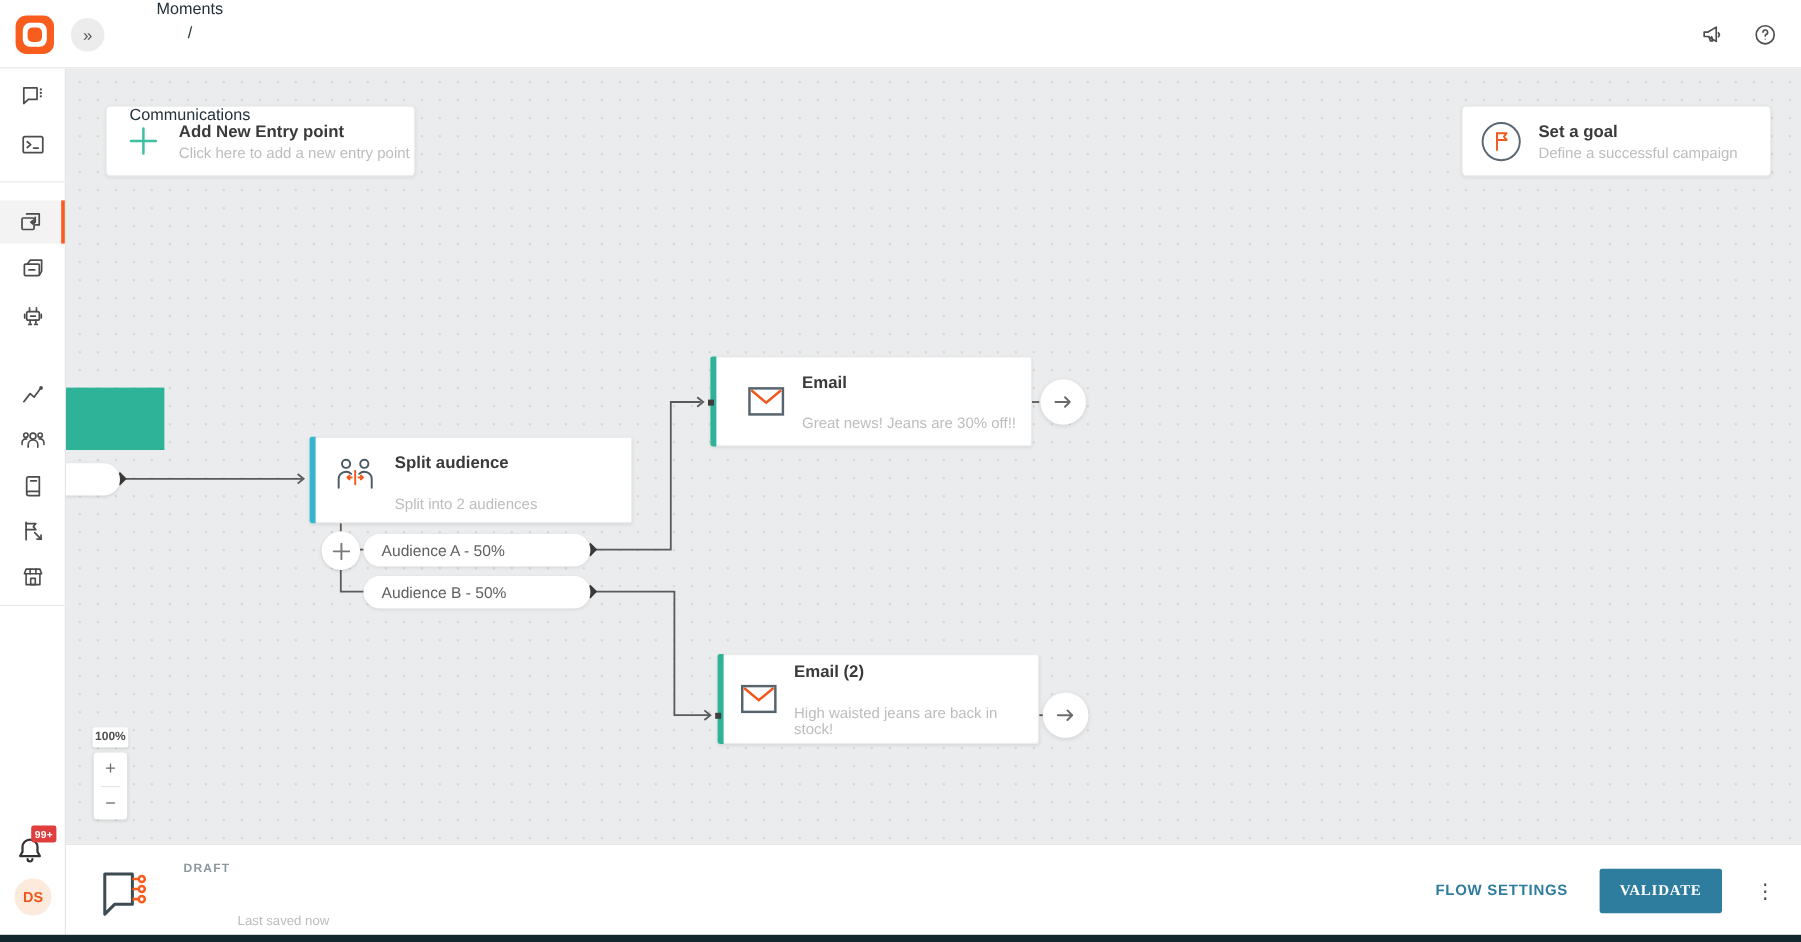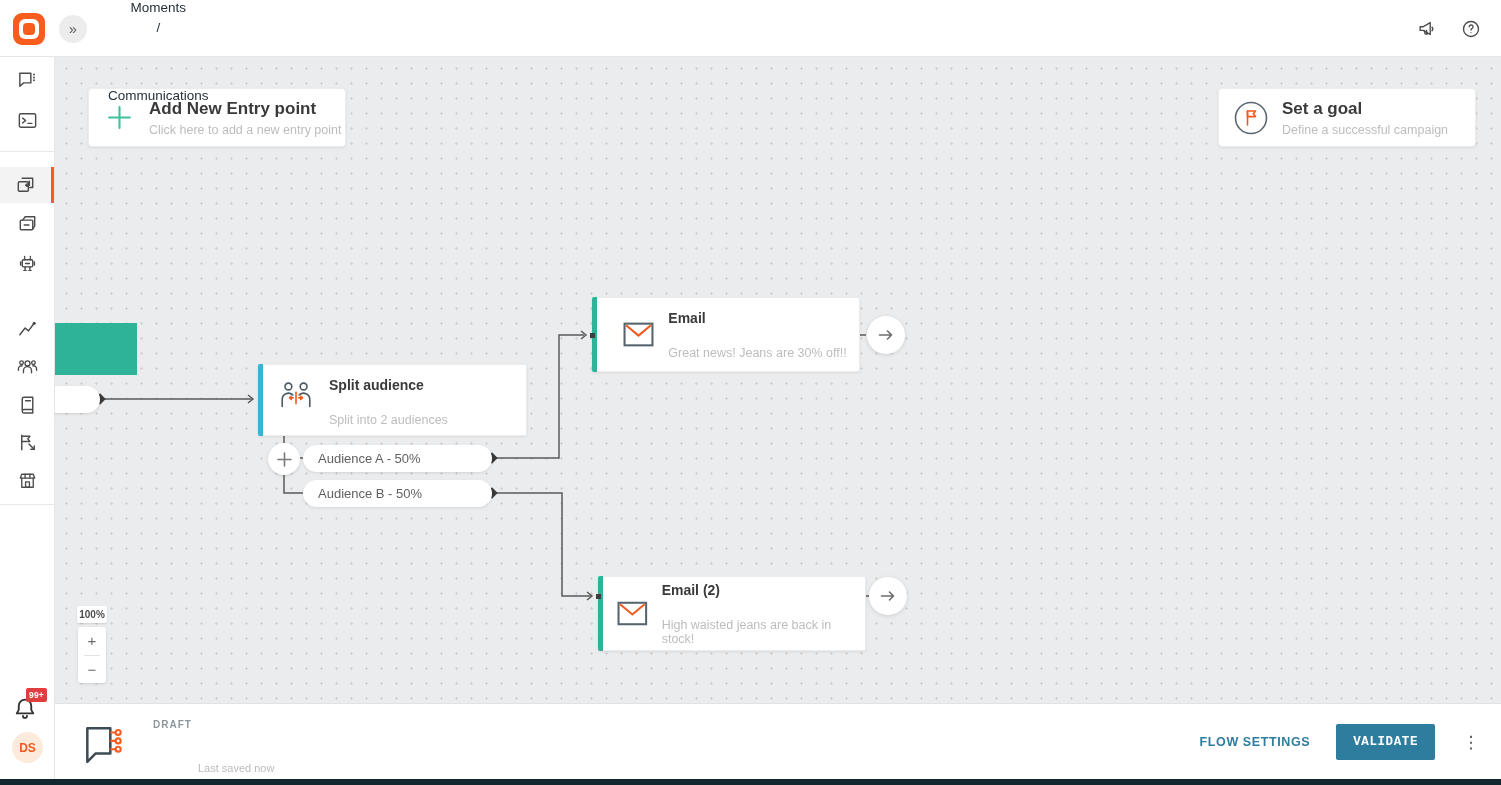--- a/index.html
+++ b/index.html
@@ -27,36 +27,36 @@
   .avatar { position:absolute; left:12px; top:675px; width:31px; height:31px; border-radius:50%; background:#fcebdd; color:#f2581d;
             font-size:12px; font-weight:bold; display:flex; align-items:center; justify-content:center; cursor:pointer; }
 
   
   .canvas { position:absolute; left:55px; top:57px; width:1446px; height:646px; background:#ebeced; overflow:hidden;
             background-image:radial-gradient(circle,#d2d2d2 1px,rgba(0,0,0,0) 1.1px); background-size:15px 15px; background-position:4px 4px; }
   .wires { position:absolute; left:0; top:0; z-index:1; }
 
   .card { position:absolute; background:#fff; border:1px solid #ececec; border-radius:4px; box-shadow:0 1px 3px rgba(0,0,0,.07);
           display:flex; align-items:center; z-index:2; cursor:pointer; }
-  .card .txt .t1 { font-size:17px; font-weight:bold; color:#3a3a3a; }
+  .card .txt .t1 { font-size:14px; font-weight:bold; color:#3a3a3a; }
   .card .txt .t2 { font-size:12.5px; color:#bdbdbd; margin-top:4px; }
   .entry-card { left:33px; top:31px; width:258px; height:59px; }
   .entry-card .plus-ic { margin:0 16px 0 17px; }
   .goal-card { left:1163px; top:31px; width:258px; height:59px; }
   .goal-card .goal-ic { margin:0 13px 0 14px; }
 
   .node { position:absolute; background:#fff; border:1px solid #ececec; border-radius:2px; box-shadow:0 1px 3px rgba(0,0,0,.08);
           display:flex; align-items:center; z-index:2; cursor:pointer; }
   .node .bar { position:absolute; left:-1px; top:-1px; bottom:-1px; width:5px; border-radius:2px 0 0 2px; }
   .node .t1 { font-size:14px; font-weight:bold; color:#3a3a3a; }
   .node .t2 { font-size:12.5px; color:#bdbdbd; margin-top:20px; }
   .split-node  { left:203px; top:307px; width:269px; height:72px; align-items:flex-start; padding-top:12px; }
   .split-node .bar { background:#35b6cf; }
   .email-node-1 { left:537px; top:240px; width:268px; height:75px;justify-content:center; }
-  .email-node-2 { left:543px; top:519px; width:268px; height:75px; }
+  .email-node-2 { left:543px; top:488px; width:268px; height:75px; }
   .email-node-1 .bar, .email-node-2 .bar { background:#2eb398; }
   .node .nicon { margin:0 14px 0 18px; }
   .nub { position:absolute; width:5px; height:5px; background:#3e3e3e; z-index:3; }
 
   .green-rect { position:absolute; left:0; top:266px; width:82px; height:52px; background:#2eb398; z-index:2; }
   .stub-pill { position:absolute; left:-22px; top:329px; width:67px; height:27px; background:#fff; border-radius:14px;
                box-shadow:0 1px 3px rgba(0,0,0,.12); z-index:2; }
 
   .branch-pill { position:absolute; left:248px; width:189px; height:27px; background:#fff; border-radius:14px;
                  box-shadow:0 1px 3px rgba(0,0,0,.1); display:flex; align-items:center; padding-left:15px;
@@ -82,21 +82,21 @@
   
   .bottombar { position:absolute; left:55px; top:703px; width:1446px; height:76px; background:#fff; border-top:1px solid #e3e3e3; z-index:20; }
   .flow-icon { position:absolute; left:25px; top:16px; }
   .draft-label { position:absolute; left:98px; top:15px; font-size:10px; font-weight:bold; letter-spacing:1px; color:#8d979e; }
   .flow-name { position:absolute; left:98px; top:27px; width:550px; font-size:20px; color:#4b5960; border-bottom:1px solid #d9d9d9;
                padding-bottom:6px; cursor:text; }
   .last-saved { position:absolute; left:98px; top:58px; font-size:11px; color:#bcbcbc;margin-left:45px; }
   .bb-actions { position:absolute; right:20px; top:0; height:76px; display:flex; align-items:center; gap:26px; }
   .flow-settings { font-size:12.5px; font-weight:bold; letter-spacing:.6px; color:#2f7d9e; cursor:pointer; }
   .validate-btn { background:#2f7d9e; color:#fff; font-size:12.5px; font-weight:bold; letter-spacing:.6px; border:none;
-                  padding:11px 17px; border-radius:2px; cursor:pointer; font-family:Liberation Mono, monospace; }
+                  padding:11px 17px; border-radius:2px; cursor:pointer; font-family:Liberation Serif, serif; }
   .kebab { color:#4f4f4f; font-size:17px; width:20px; text-align:center; cursor:pointer; }
 
   .bottom-strip { position:absolute; left:0; top:779px; width:1501px; height:6px; background:#12272e; z-index:30; }
 </style>
 </head>
 <body>
 
 <div class="topbar">
   <div class="logo">
       <div class="ring"></div>

